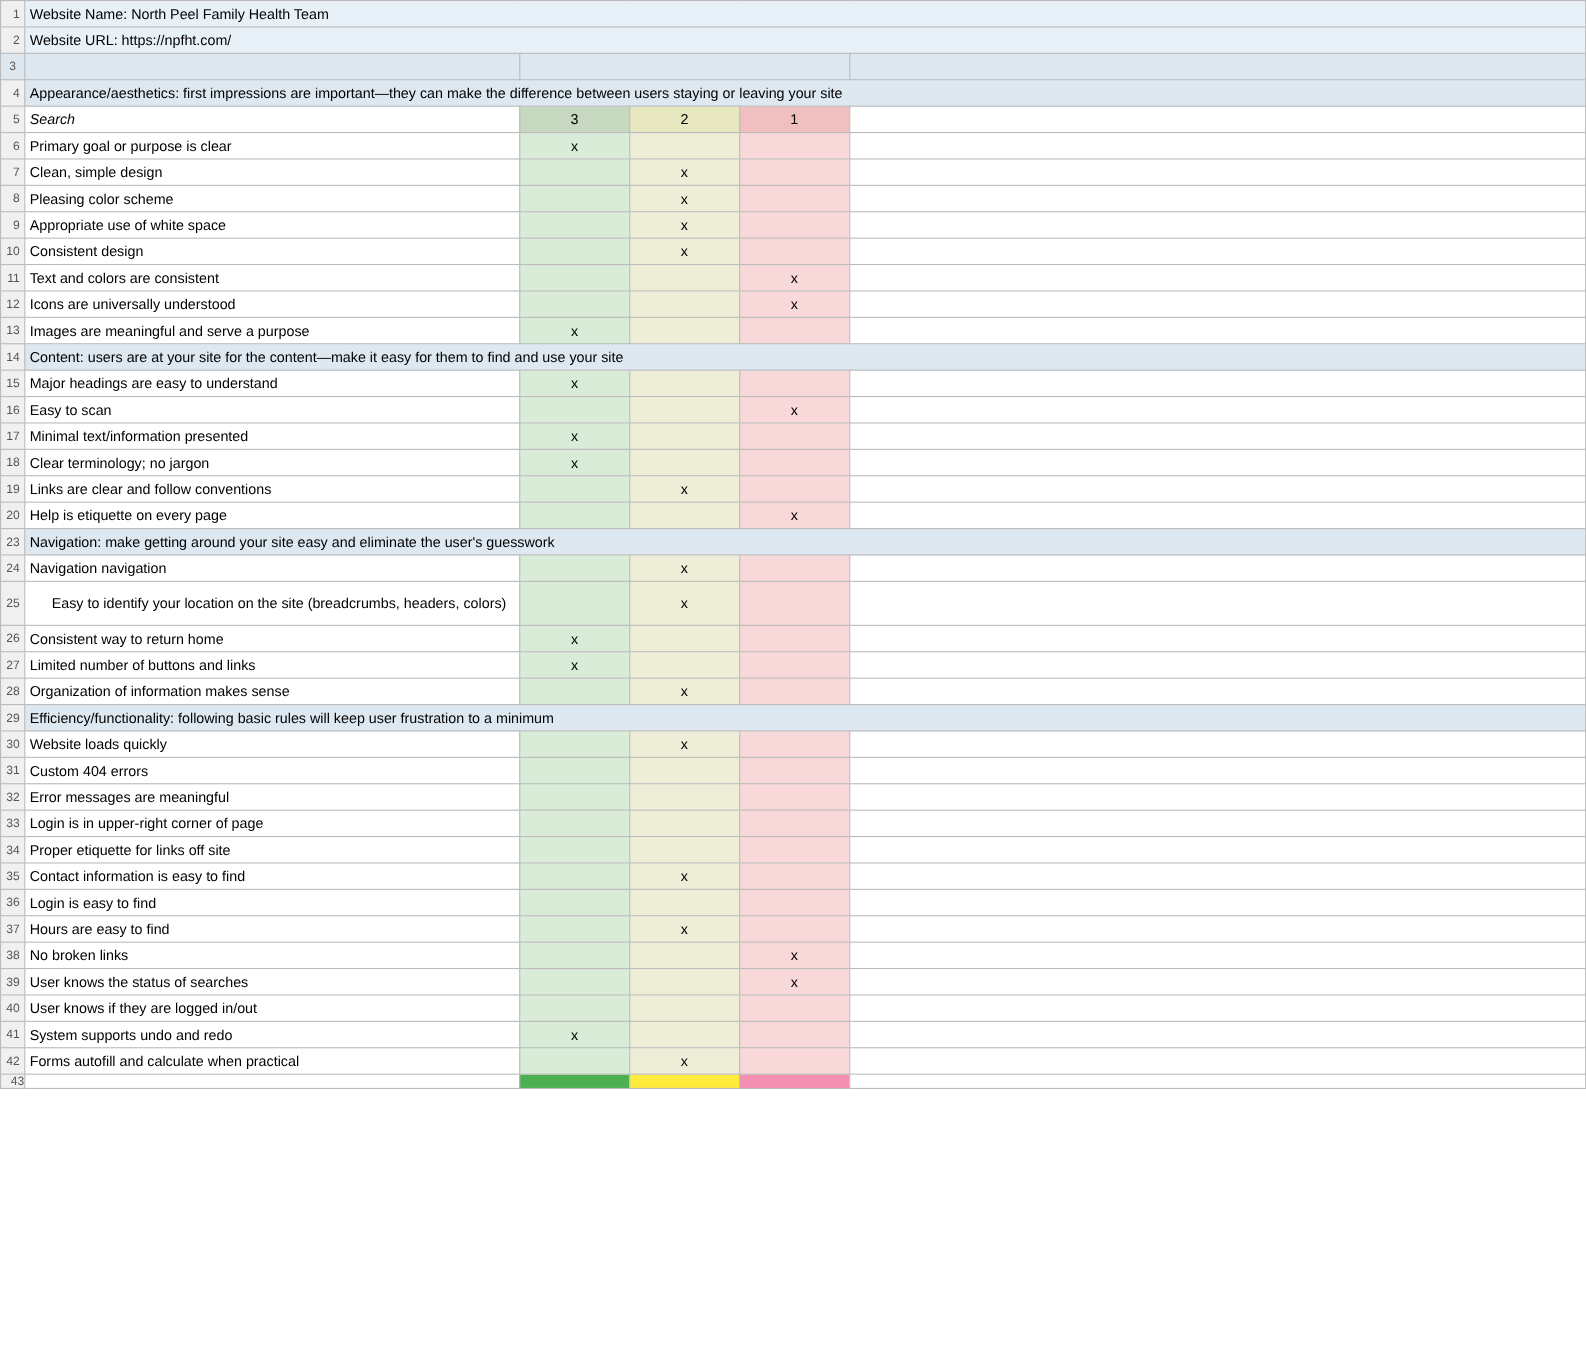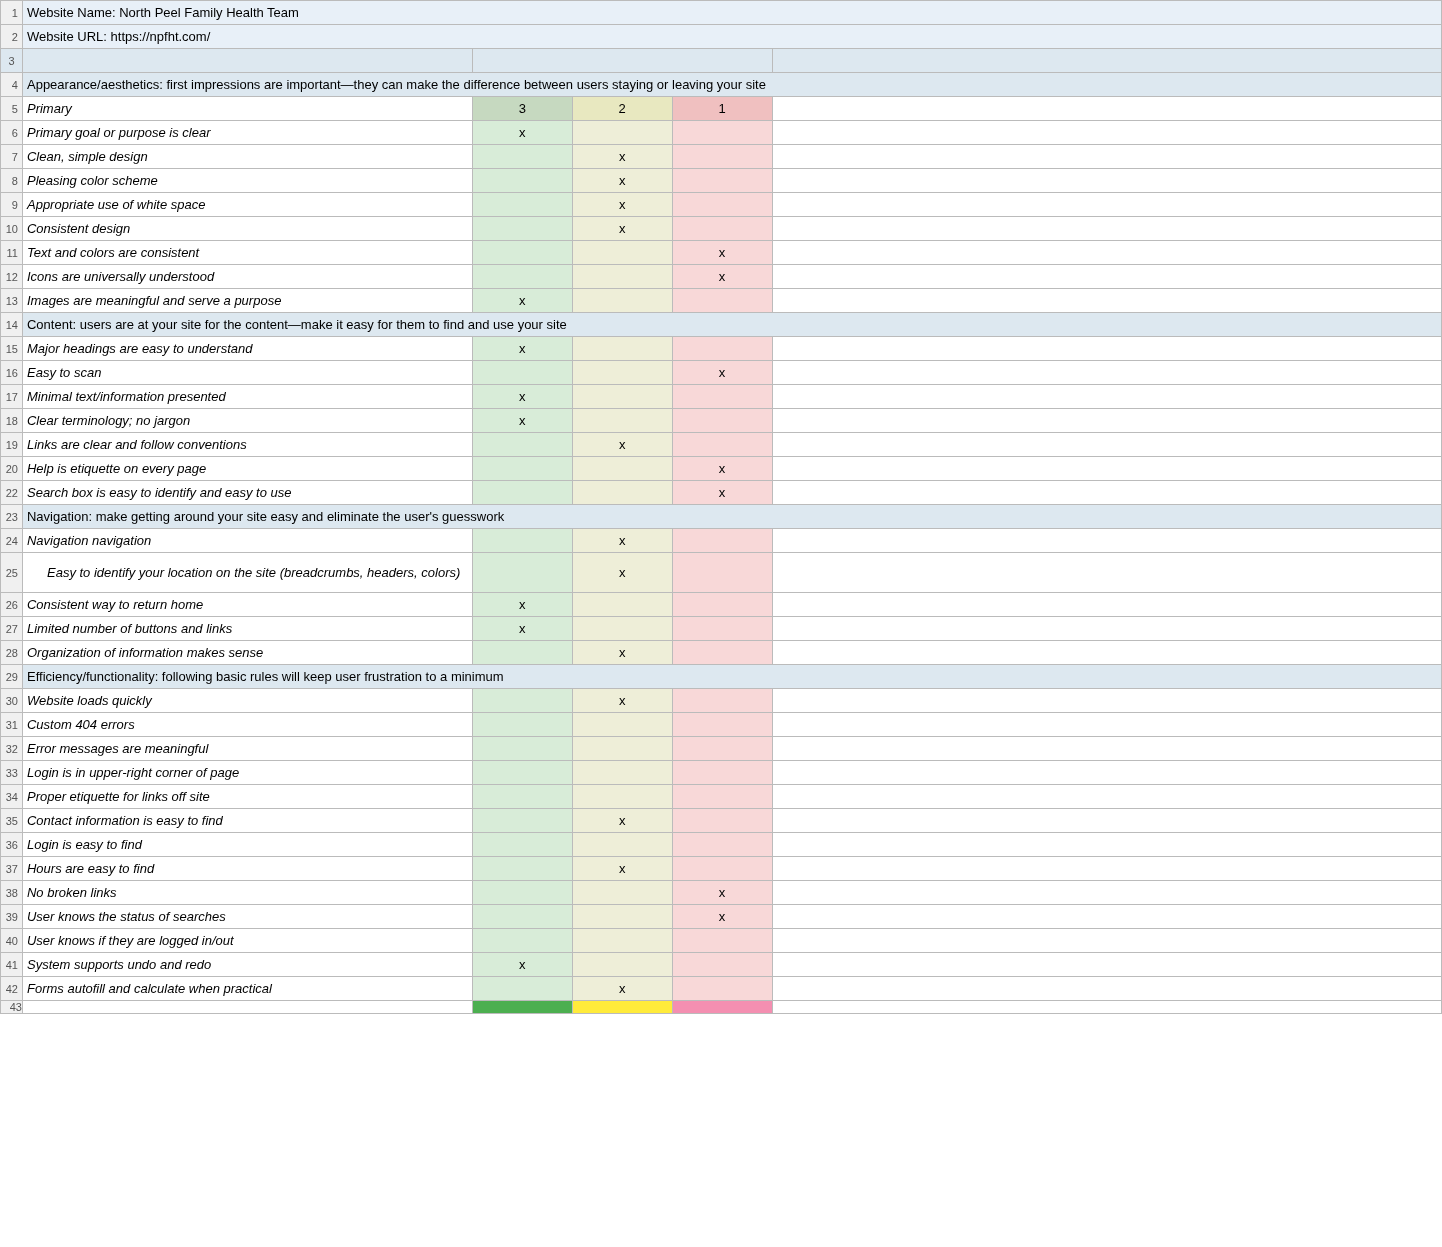--- a/index.html
+++ b/index.html
@@ -24,21 +24,20 @@
       width: 22px;
       text-align: right;
       color: #555;
       background: #f0f0f0;
       border-right: 1px solid #bbb;
       font-size: 11px;
       padding-right: 3px;
     }
     .col-heuristic {
       width: 450px;
-      font-style: italic;
     }
     .col-rating-3 {
       width: 100px;
       text-align: center;
     }
     .col-rating-2 {
       width: 100px;
       text-align: center;
     }
     .col-rating-1 {
@@ -120,21 +119,21 @@
       <td></td>
     </tr>
 
     <tr class="section-row">
       <td class="row-num">4</td>
       <td colspan="5" class="bold">Appearance/aesthetics: first impressions are important—they can make the difference between users staying or leaving your site</td>
     </tr>
 
     <tr>
       <td class="row-num">5</td>
-      <td class="col-heuristic row-example"><em>Primary</em></td>
+      <td class="col-heuristic row-example"><em>Search</em></td>
       <td class="col-rating-3 bg-green center">3</td>
       <td class="col-rating-2 bg-yellow center">2</td>
       <td class="col-rating-1 bg-pink center">1</td>
       <td class="col-comments"></td>
     </tr>
 
     <tr>
       <td class="row-num">6</td>
       <td class="col-heuristic">Primary goal or purpose is clear</td>
       <td class="col-rating-3 bg-light-green center">x</td>
@@ -259,28 +258,20 @@
     <tr>
       <td class="row-num">20</td>
       <td class="col-heuristic">Help is etiquette on every page</td>
       <td class="col-rating-3 bg-light-green center"></td>
       <td class="col-rating-2 bg-light-yellow center"></td>
       <td class="col-rating-1 bg-light-pink center">x</td>
       <td class="col-comments"></td>
     </tr>
 
 
-    <tr>
-      <td class="row-num">22</td>
-      <td class="col-heuristic">Search box is easy to identify and easy to use</td>
-      <td class="col-rating-3 bg-light-green center"></td>
-      <td class="col-rating-2 bg-light-yellow center"></td>
-      <td class="col-rating-1 bg-light-pink center">x</td>
-      <td class="col-comments"></td>
-    </tr>
 
     <tr class="section-row">
       <td class="row-num">23</td>
       <td colspan="5" class="bold">Navigation: make getting around your site easy and eliminate the user's guesswork</td>
     </tr>
 
     <tr>
       <td class="row-num">24</td>
       <td class="col-heuristic">Navigation navigation</td>
       <td class="col-rating-3 bg-light-green center"></td>

